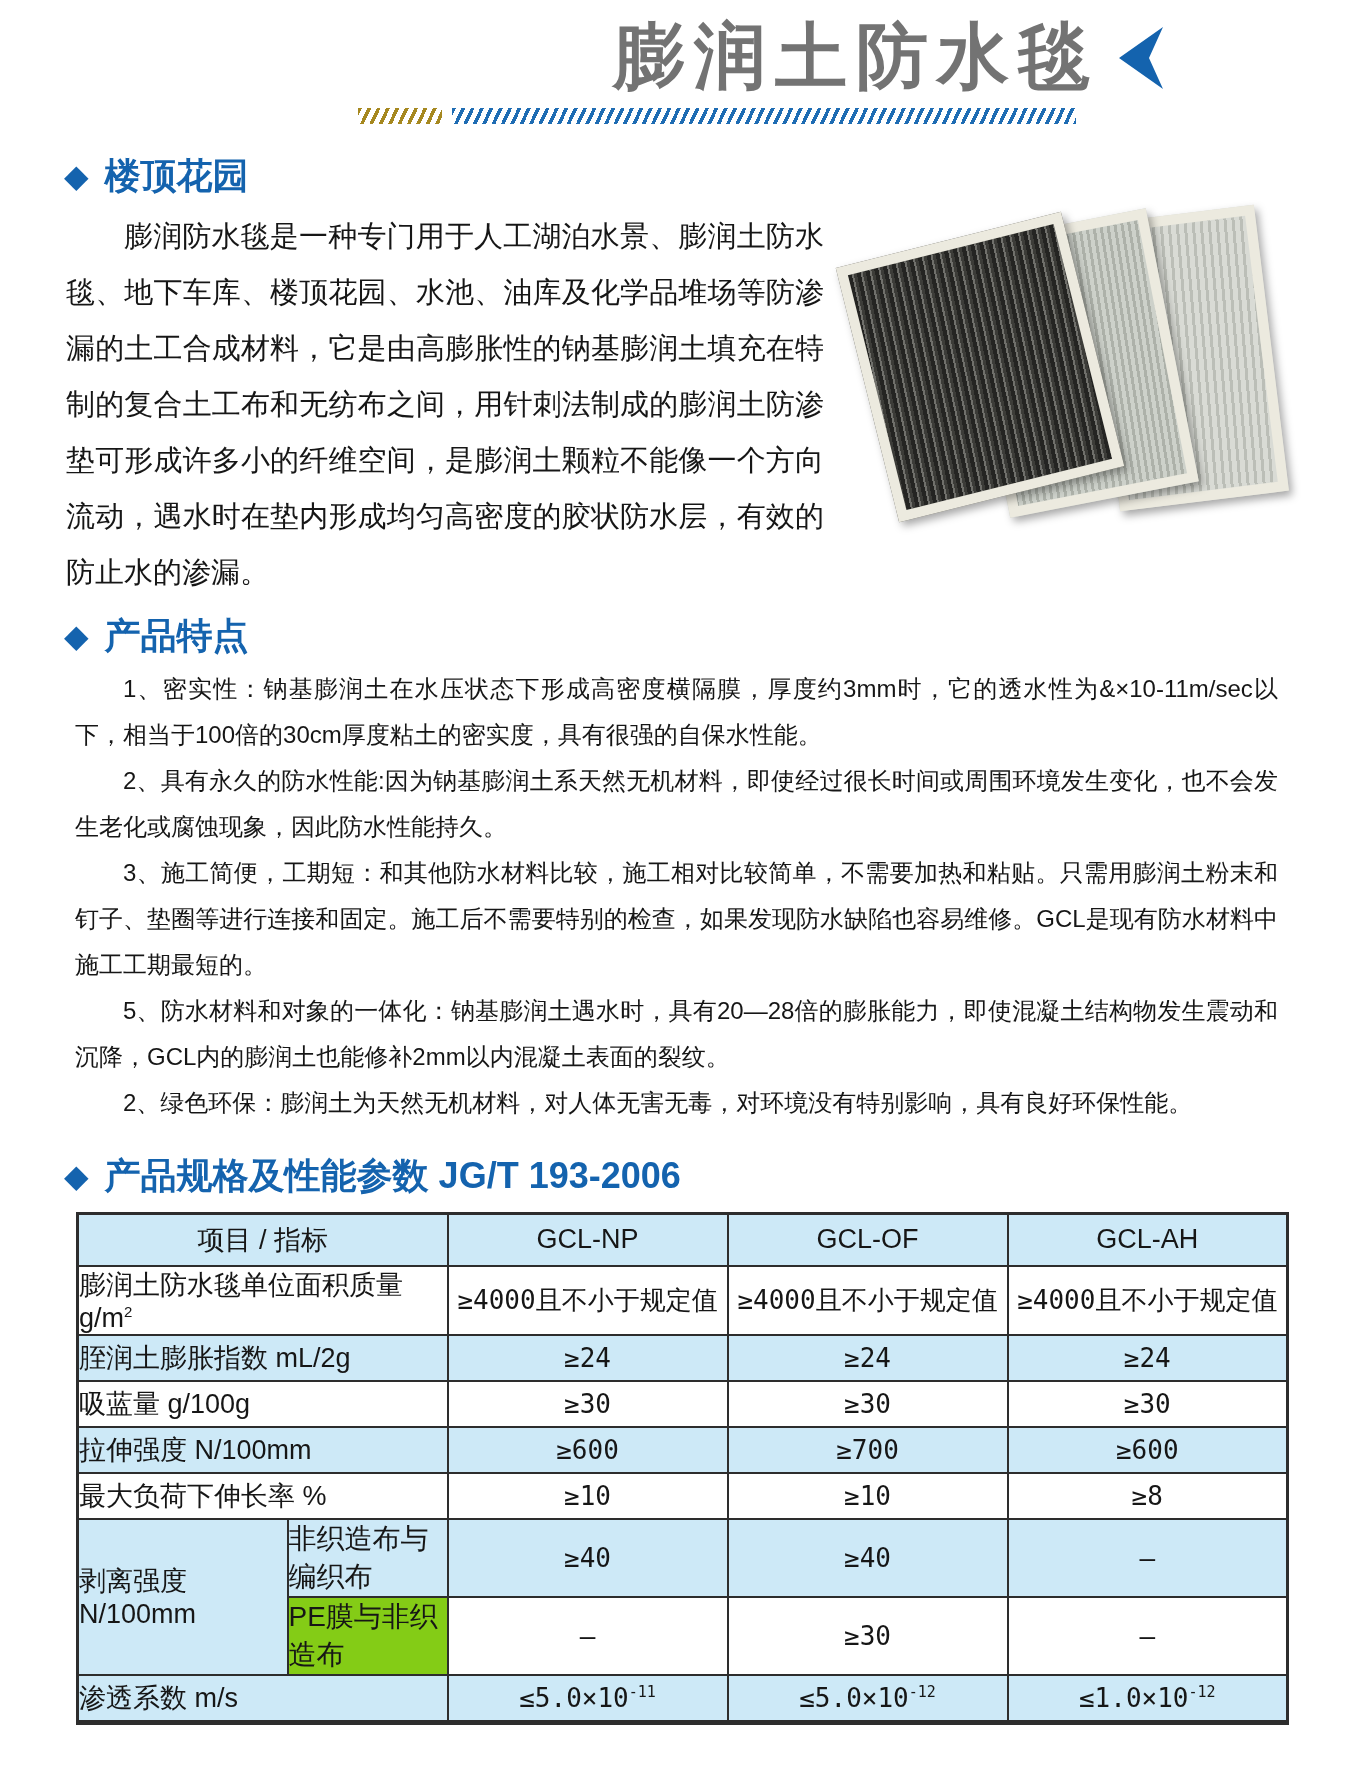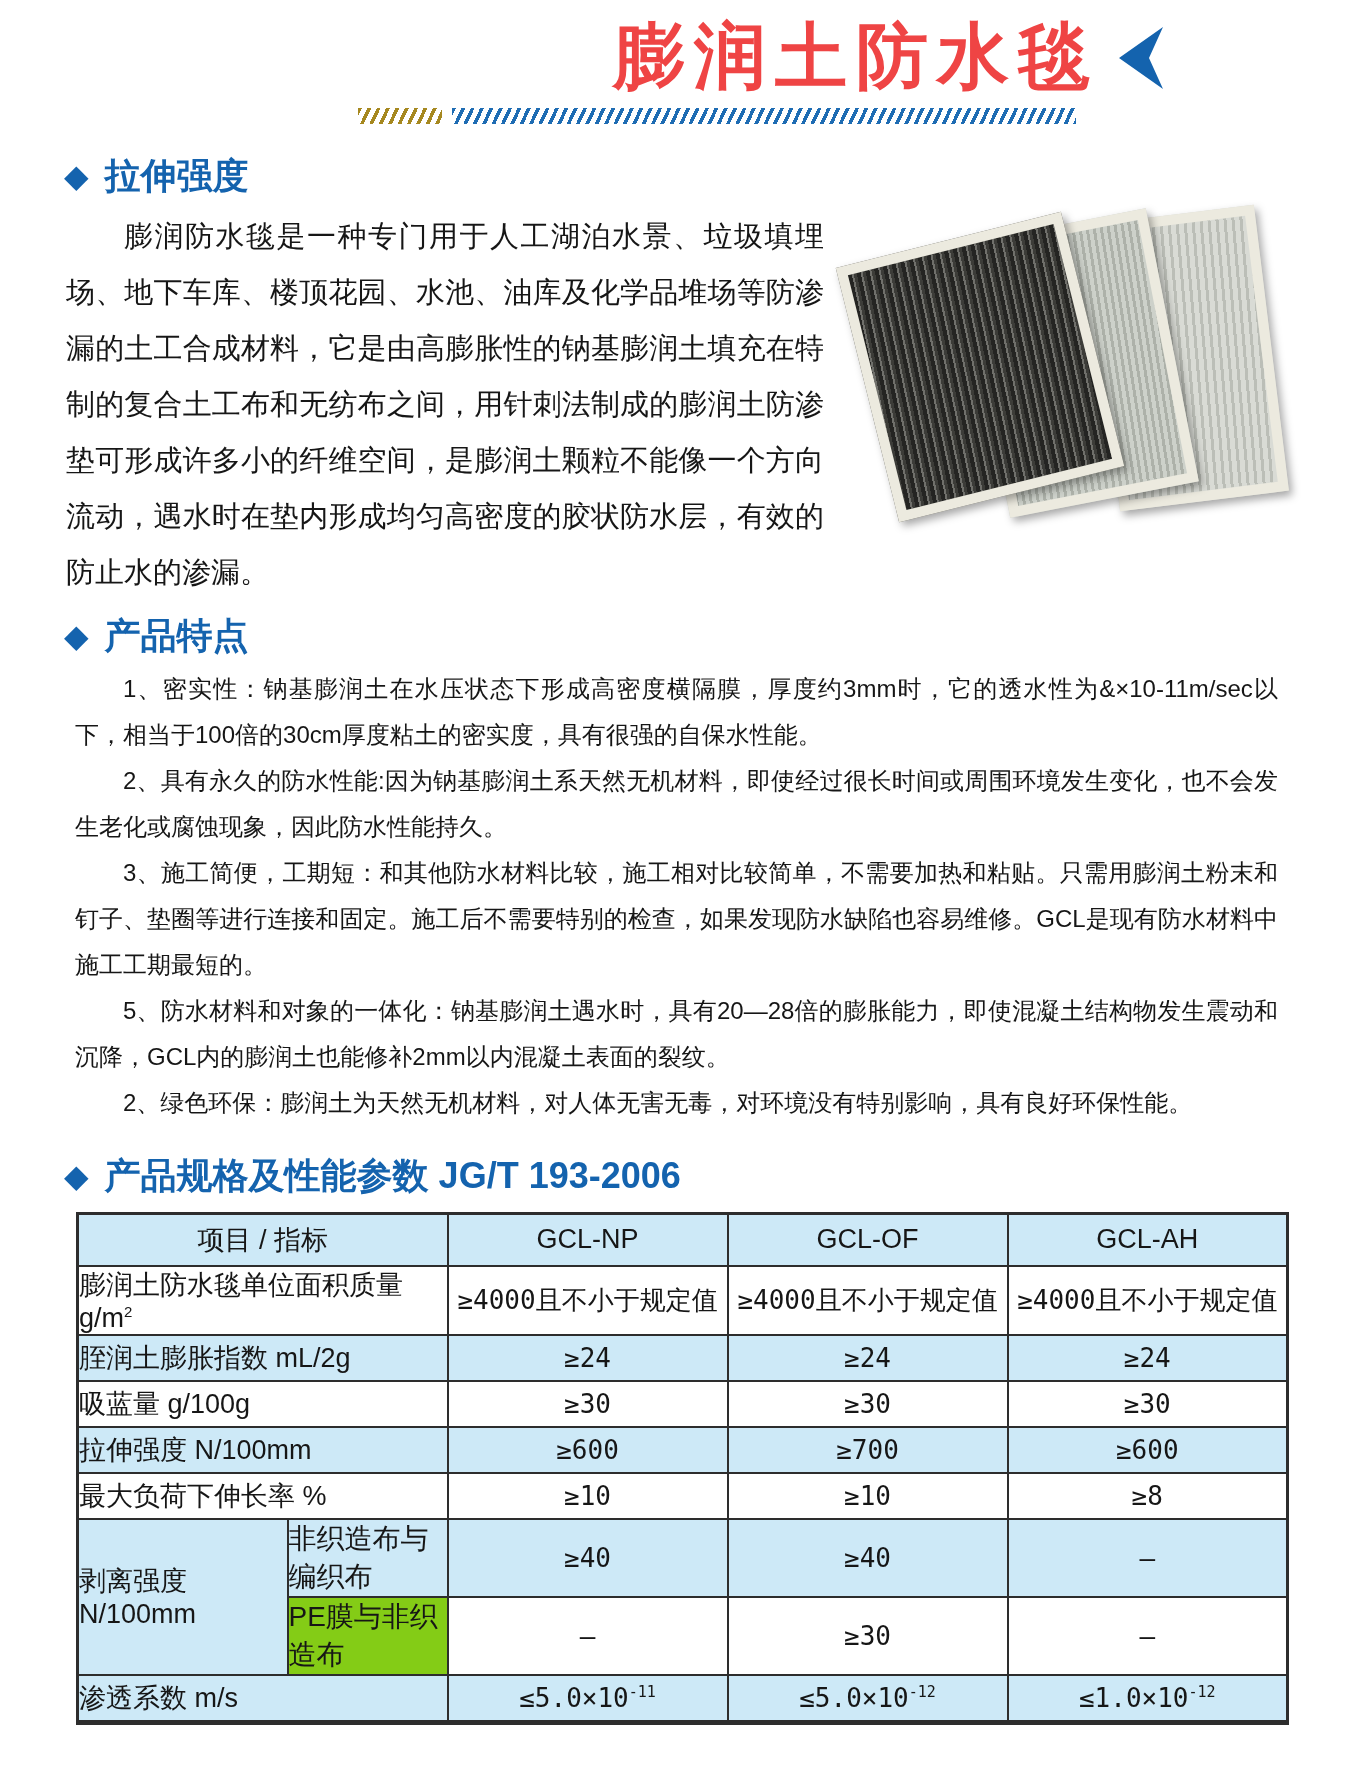--- a/index.html
+++ b/index.html
@@ -3,21 +3,21 @@
 <meta charset="utf-8">
 <style>
   html,body{margin:0;padding:0;background:#ffffff;}
   body{width:1348px;height:1773px;font-family:"Liberation Sans","DejaVu Sans",sans-serif;color:#161616;overflow:hidden;}
   .page{position:relative;width:1348px;height:1773px;background:#fff;}
 
   
   .header{padding:20px 185px 0 0;text-align:right;}
   .title-wrap{display:inline-flex;align-items:center;gap:20px;}
   .page-title{font-family:"Liberation Serif","DejaVu Serif",serif;font-weight:bold;
-    font-size:72px;line-height:1.05;color:#ef4444;letter-spacing:9px;}
+    font-size:72px;line-height:1.05;color:#737373;letter-spacing:9px;}
   .title-arrow{width:44px;height:62px;flex:0 0 auto;}
   .stripes{margin:12px 0 0 358px;height:16px;display:flex;gap:10px;}
   .stripe{height:16px;}
   .stripe-gold{width:84px;background:repeating-linear-gradient(115deg,#a6881f 0 3.5px,transparent 3.5px 8.5px);}
   .stripe-blue{width:624px;background:repeating-linear-gradient(115deg,#1e6cb3 0 3.5px,transparent 3.5px 8.5px);}
 
   
   .sec-head{display:flex;align-items:center;gap:16px;margin:30px 0 0 64px;
     font-size:36px;font-weight:bold;color:#1463ae;line-height:44px;}
   .diamond{font-size:32px;line-height:44px;color:#1463ae;}
@@ -65,29 +65,29 @@
       </svg>
     </div>
   </div>
   <div class="stripes">
     <div class="stripe stripe-gold"></div>
     <div class="stripe stripe-blue"></div>
   </div>
 
   <div class="sec-head">
     <span class="diamond">◆</span>
-    <span>拉伸强度</span>
+    <span>楼顶花园</span>
   </div>
   <div class="intro-body">
     <div class="photo">
       <div class="mat mat-right"></div>
       <div class="mat mat-mid"></div>
       <div class="mat mat-dark"></div>
     </div>
-    <p>膨润防水毯是一种专门用于人工湖泊水景、垃圾填埋场、地下车库、楼顶花园、水池、油库及化学品堆场等防渗漏的土工合成材料，它是由高膨胀性的钠基膨润土填充在特制的复合土工布和无纺布之间，用针刺法制成的膨润土防渗垫可形成许多小的纤维空间，是膨润土颗粒不能像一个方向流动，遇水时在垫内形成均匀高密度的胶状防水层，有效的防止水的渗漏。</p>
+    <p>膨润防水毯是一种专门用于人工湖泊水景、膨润土防水毯、地下车库、楼顶花园、水池、油库及化学品堆场等防渗漏的土工合成材料，它是由高膨胀性的钠基膨润土填充在特制的复合土工布和无纺布之间，用针刺法制成的膨润土防渗垫可形成许多小的纤维空间，是膨润土颗粒不能像一个方向流动，遇水时在垫内形成均匀高密度的胶状防水层，有效的防止水的渗漏。</p>
   </div>
 
   <div class="sec-head" style="margin-top:14px;">
     <span class="diamond">◆</span>
     <span>产品特点</span>
   </div>
   <div class="features">
     <p>1、密实性：钠基膨润土在水压状态下形成高密度横隔膜，厚度约3mm时，它的透水性为&amp;×10-11m/sec以下，相当于100倍的30cm厚度粘土的密实度，具有很强的自保水性能。</p>
     <p>2、具有永久的防水性能:因为钠基膨润土系天然无机材料，即使经过很长时间或周围环境发生变化，也不会发生老化或腐蚀现象，因此防水性能持久。</p>
     <p>3、施工简便，工期短：和其他防水材料比较，施工相对比较简单，不需要加热和粘贴。只需用膨润土粉末和钉子、垫圈等进行连接和固定。施工后不需要特别的检查，如果发现防水缺陷也容易维修。GCL是现有防水材料中施工工期最短的。</p>

